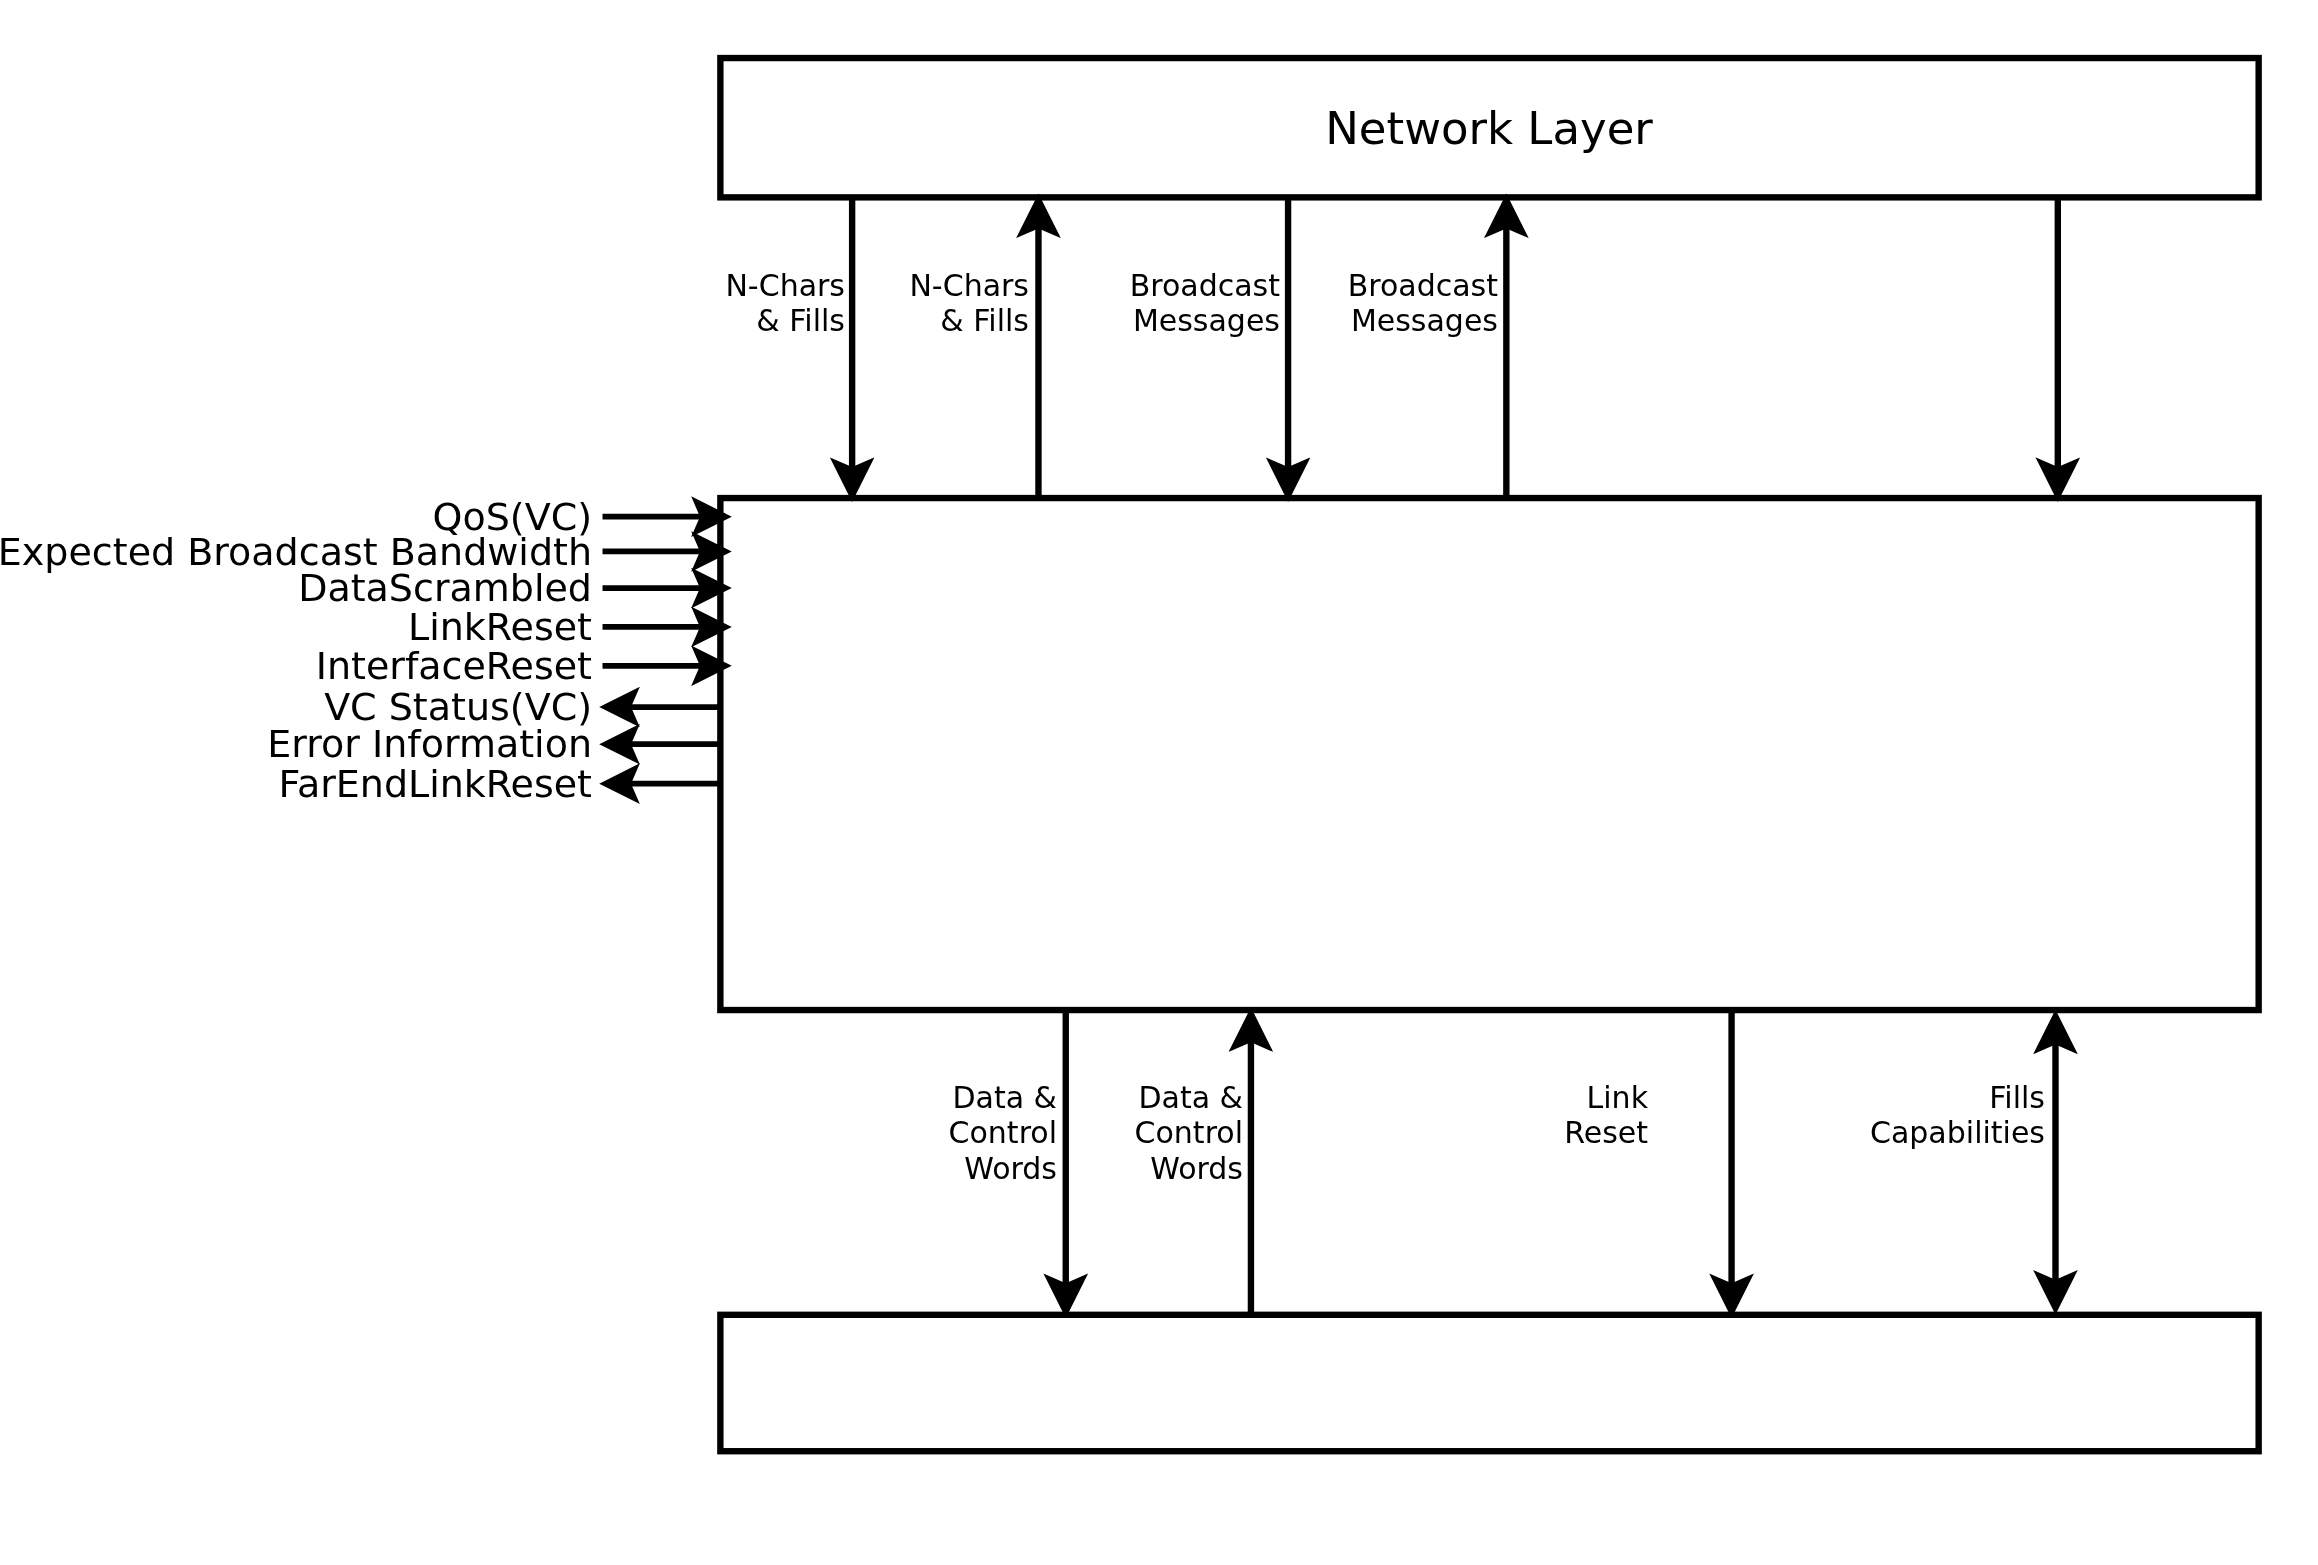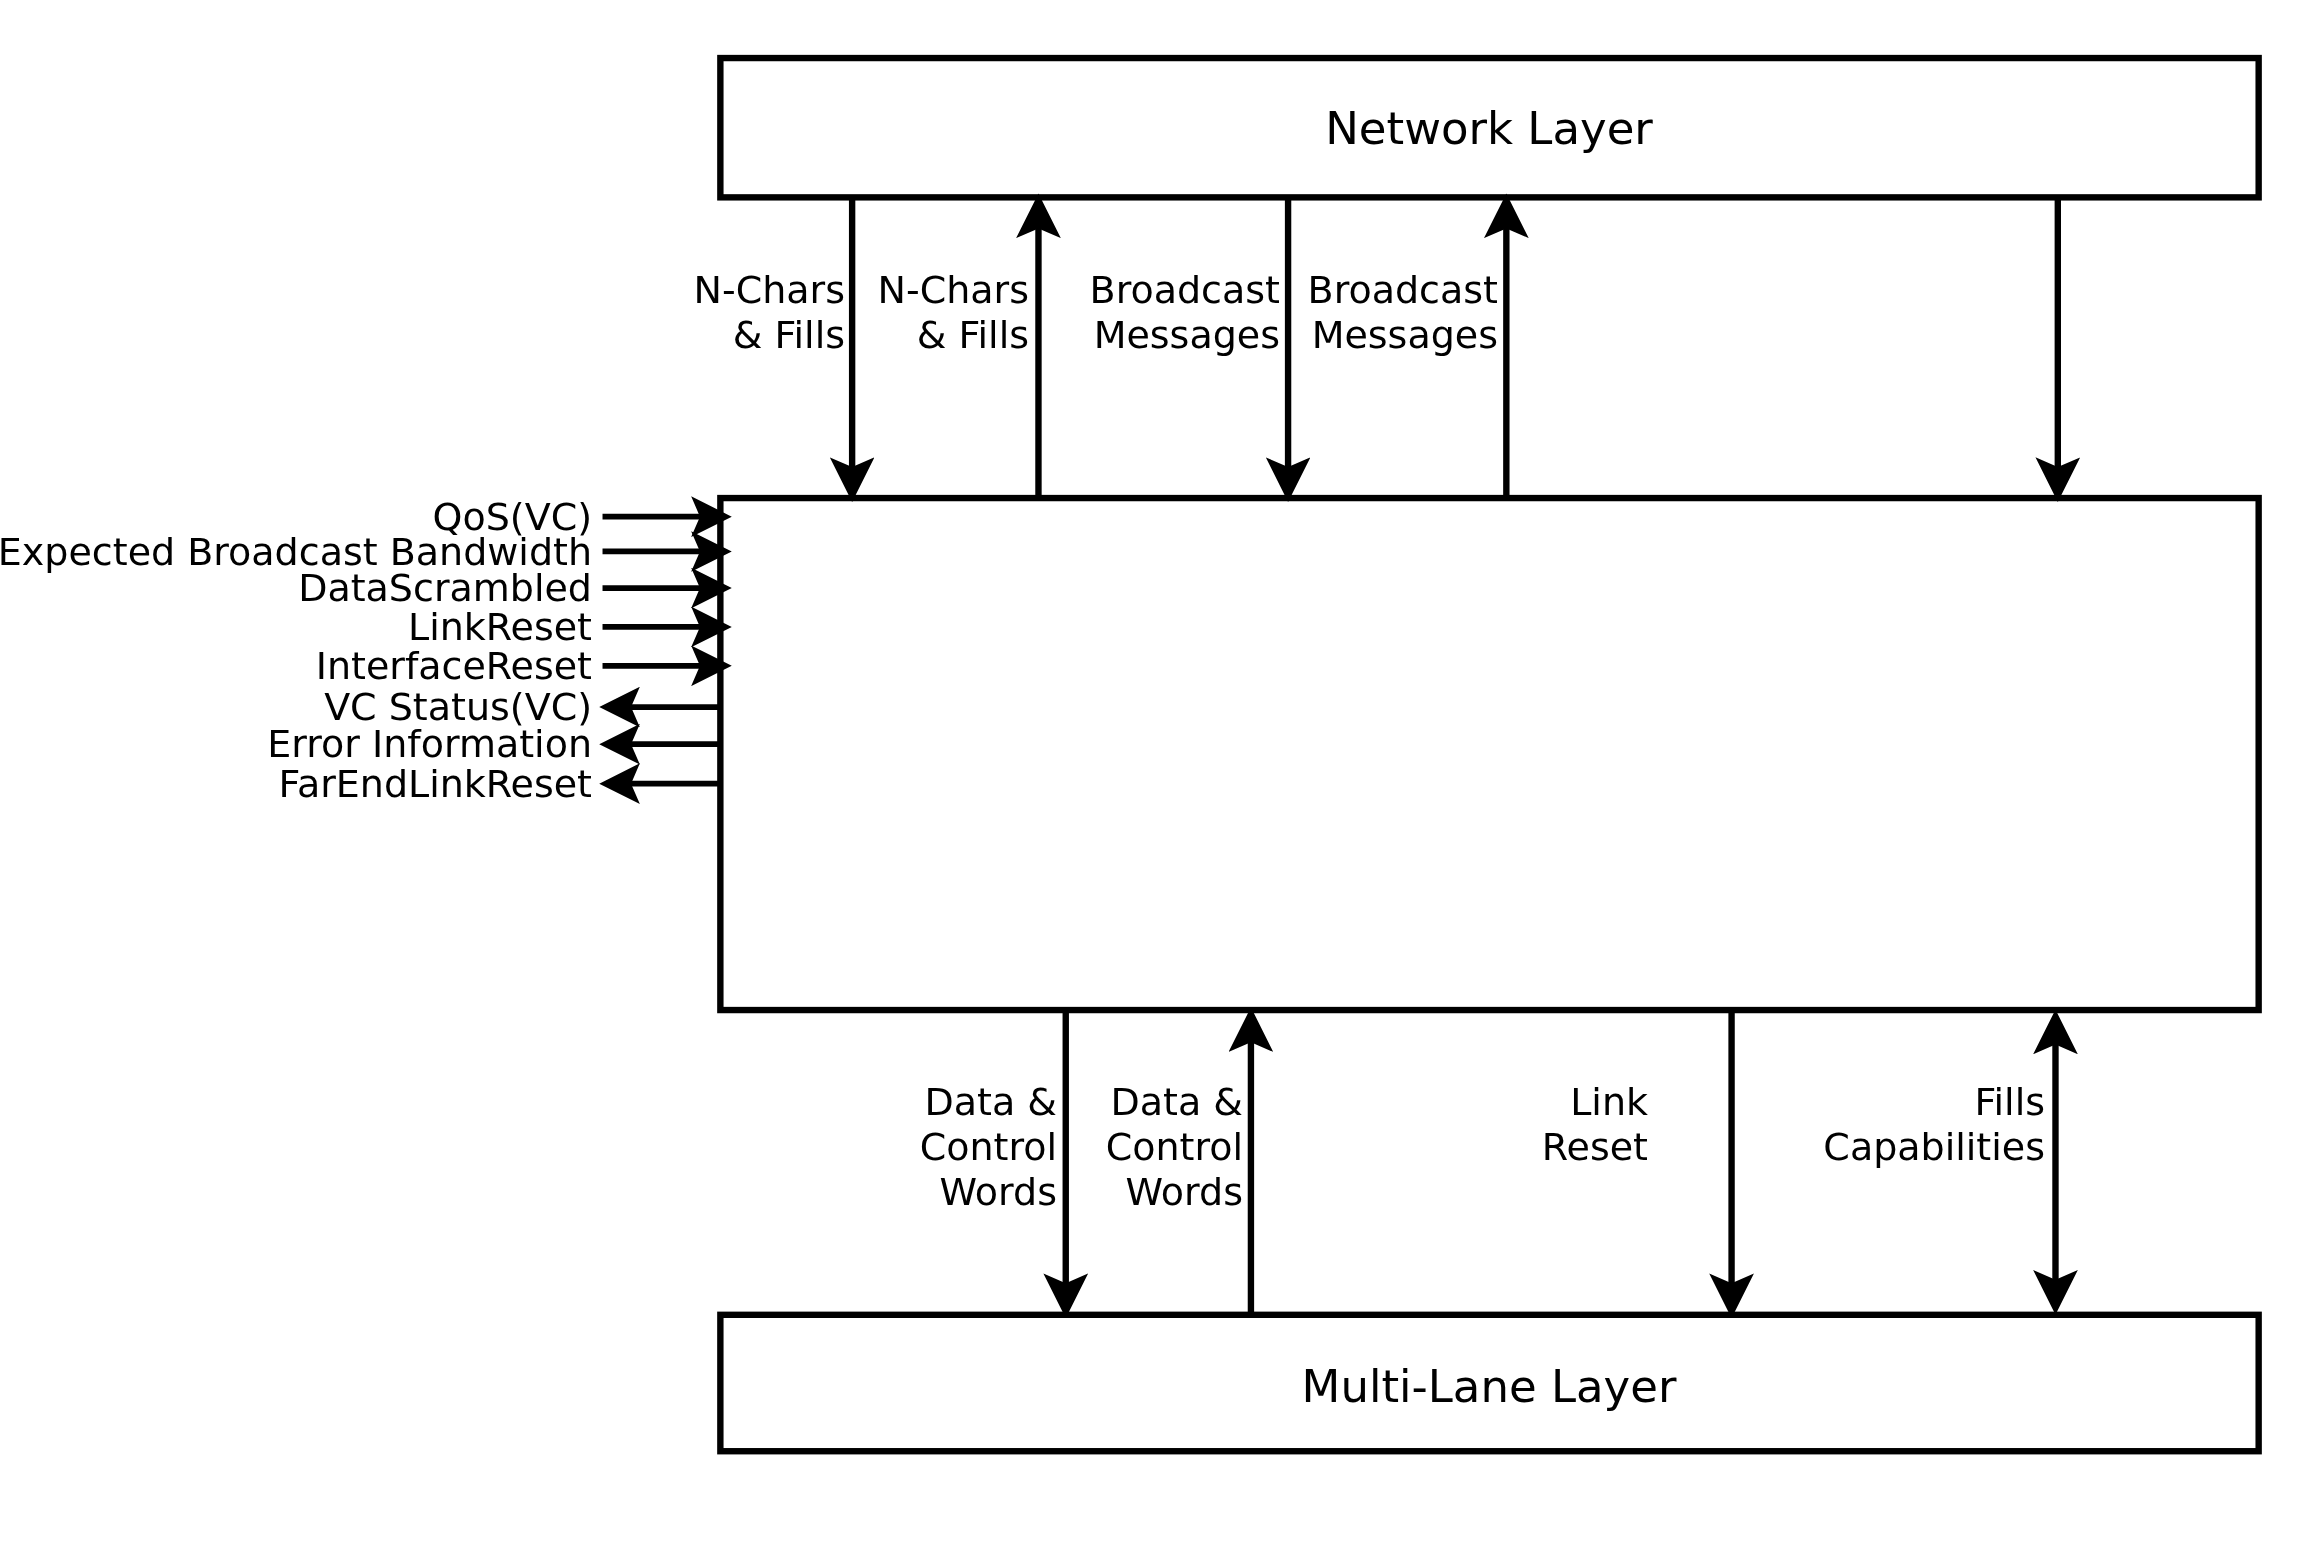--- a/index.html
+++ b/index.html
@@ -46,21 +46,21 @@
     font-weight: 400;
     white-space: pre;
     line-height: 1.18;
   }
   .box-title {
     font-size: 45px;
     text-align: center;
     transform: translate(-50%, -50%);
   }
   .edge-label {
-    font-size: 38px;
+    font-size: 30px;
   }
   .edge-label.right {
     text-align: right;
     transform: translateX(-100%);
   }
   .side-label {
     font-size: 38px;
     text-align: right;
     transform: translate(-100%, -50%);
     white-space: nowrap;
@@ -100,21 +100,20 @@
     <line class="conn-thin" x1="1037" y1="950" x2="1248" y2="950" marker-end="url(#arrowEnd)"></line>
     <line class="conn-thin" x1="1037" y1="1013" x2="1248" y2="1013" marker-end="url(#arrowEnd)"></line>
     <line class="conn-thin" x1="1037" y1="1080" x2="1248" y2="1080" marker-end="url(#arrowEnd)"></line>
     <line class="conn-thin" x1="1037" y1="1147" x2="1248" y2="1147" marker-end="url(#arrowEnd)"></line>
     <line class="conn-thin" x1="1240" y1="1218" x2="1043" y2="1218" marker-end="url(#arrowEnd)"></line>
     <line class="conn-thin" x1="1240" y1="1282" x2="1043" y2="1282" marker-end="url(#arrowEnd)"></line>
     <line class="conn-thin" x1="1240" y1="1350" x2="1043" y2="1350" marker-end="url(#arrowEnd)"></line>
   </svg>
 
   <div class="lbl box-title" style="left:1489px; top:129px;">Network Layer</div>
-  <div class="lbl box-title" style="left:1489px; top:1387px;">Multi-Lane Layer</div>
 
   <div class="lbl edge-label right" style="left:845px; top:268px;">N-Chars
 &amp; Fills</div>
   <div class="lbl edge-label right" style="left:1029px; top:268px;">N-Chars
 &amp; Fills</div>
   <div class="lbl edge-label right" style="left:1280px; top:268px;">Broadcast
 Messages</div>
   <div class="lbl edge-label right" style="left:1498px; top:268px;">Broadcast
 Messages</div>
 

